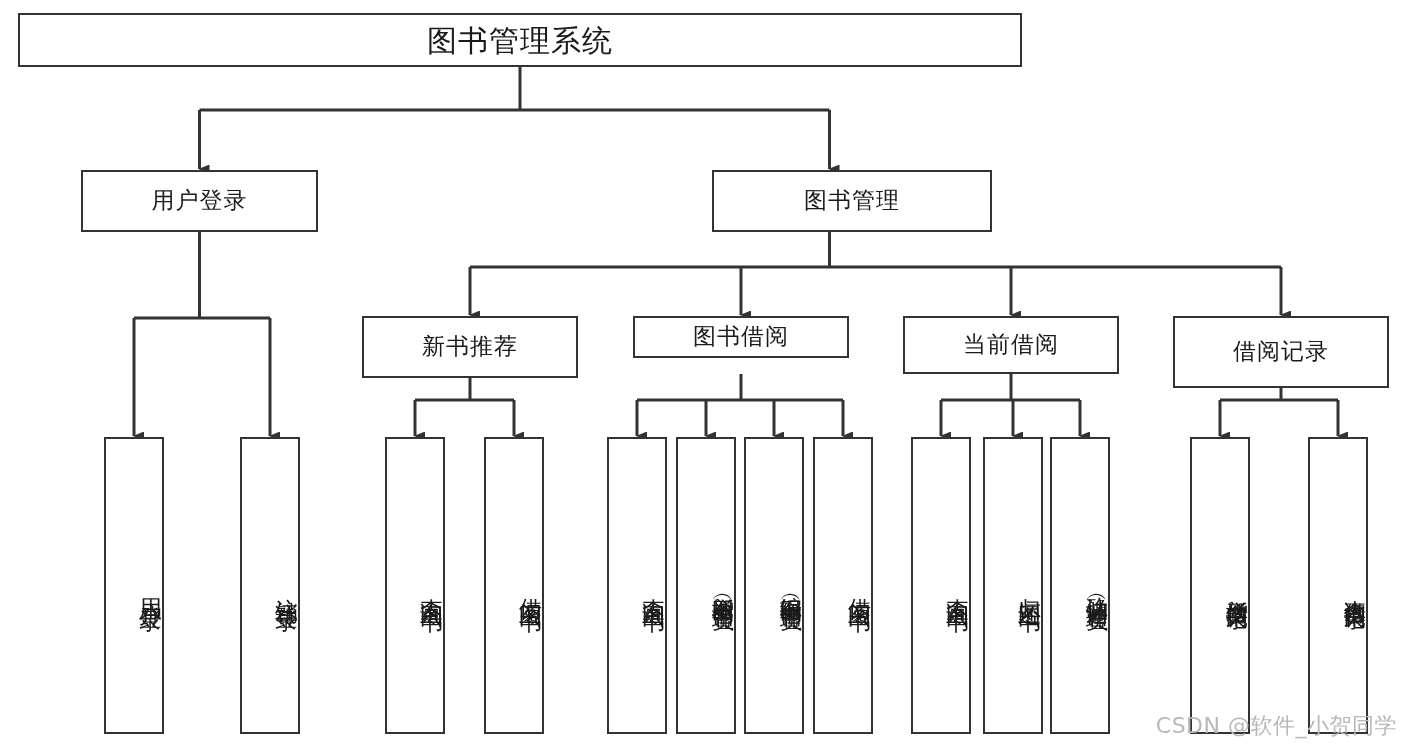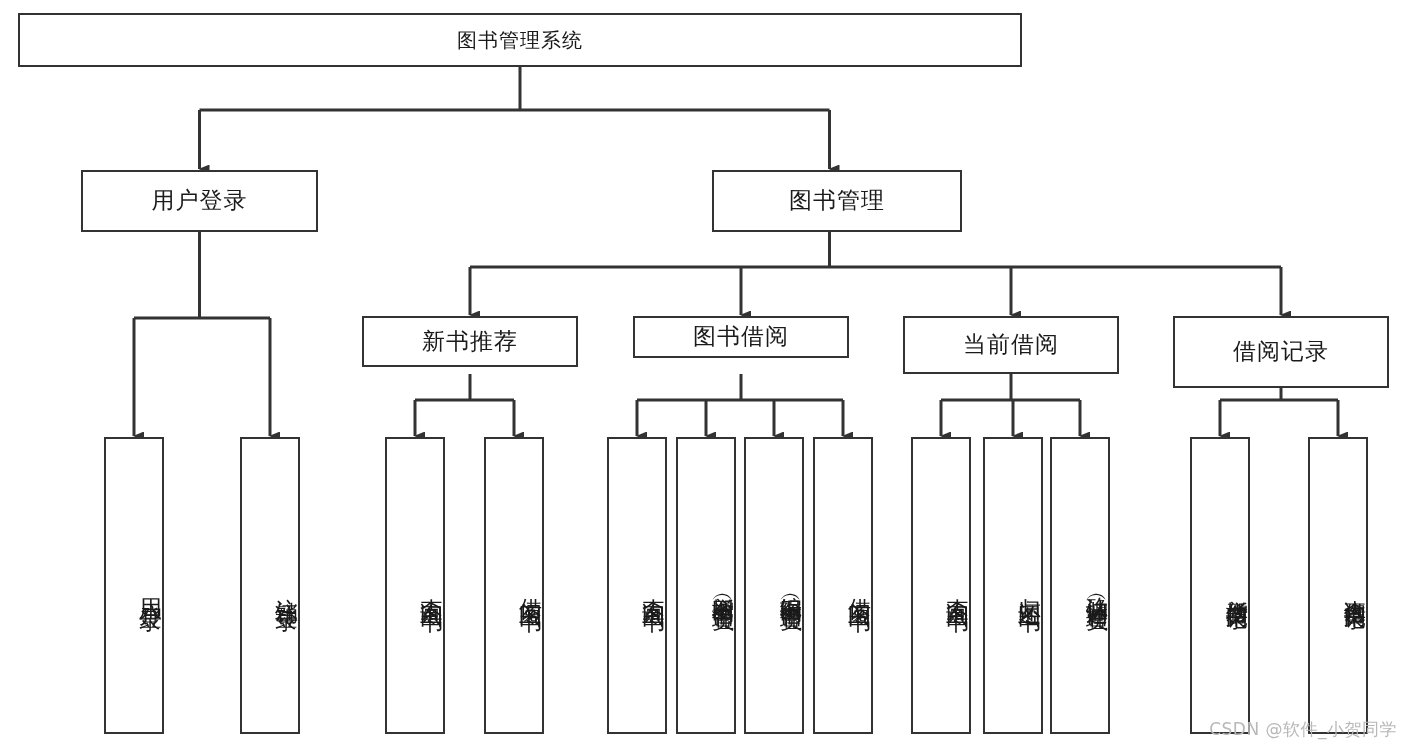--- a/index.html
+++ b/index.html
@@ -35,21 +35,21 @@
     align-items: center;
     justify-content: center;
     color: #1a1a1a;
   }
   .node.horizontal {
     font-size: 23px;
     letter-spacing: 1px;
     line-height: 1.1;
   }
   .node.root {
-    font-size: 20px;
+    font-size: 30px;
   }
   .node.vertical {
     writing-mode: vertical-rl;
     text-orientation: upright;
     font-size: 23px;
     letter-spacing: 4px;
     line-height: 1.0;
     padding-top: 14px;
     padding-bottom: 10px;
     align-items: flex-start;
@@ -60,21 +60,21 @@
     font-size: 22px;
     letter-spacing: 2px;
   }
   .node-label {
     display: block;
   }
   #watermark {
     position: absolute;
     right: 8px;
     bottom: 6px;
-    font-size: 17px;
+    font-size: 22px;
     color: #b8b8b8;
     letter-spacing: 0.5px;
     white-space: nowrap;
     user-select: none;
   }
 </style>
 </head>
 <body>
 
 <div id="diagram-root">
@@ -122,24 +122,24 @@
       </g>
   </svg>
 
   <div id="nodes-layer">
       <div class="node horizontal root" style="left: 18px; top: 13px; width: 1004px; height: 54px;">
         <span class="node-label">图书管理系统</span>
       </div>
       <div class="node horizontal" style="left: 81px; top: 170px; width: 237px; height: 62px;">
         <span class="node-label">用户登录</span>
       </div>
-      <div class="node horizontal" style="left: 712px; top: 170px; width: 250px; height: 62px;">
+      <div class="node horizontal" style="left: 712px; top: 170px; width: 280px; height: 62px;">
         <span class="node-label">图书管理</span>
       </div>
-      <div class="node horizontal" style="left: 362px; top: 316px; width: 216px; height: 51px;">
+      <div class="node horizontal" style="left: 362px; top: 316px; width: 216px; height: 62px;">
         <span class="node-label">新书推荐</span>
       </div>
       <div class="node horizontal" style="left: 633px; top: 316px; width: 216px; height: 42px;">
         <span class="node-label">图书借阅</span>
       </div>
       <div class="node horizontal" style="left: 903px; top: 316px; width: 216px; height: 58px;">
         <span class="node-label">当前借阅</span>
       </div>
       <div class="node horizontal" style="left: 1173px; top: 316px; width: 216px; height: 72px;">
         <span class="node-label">借阅记录</span>

